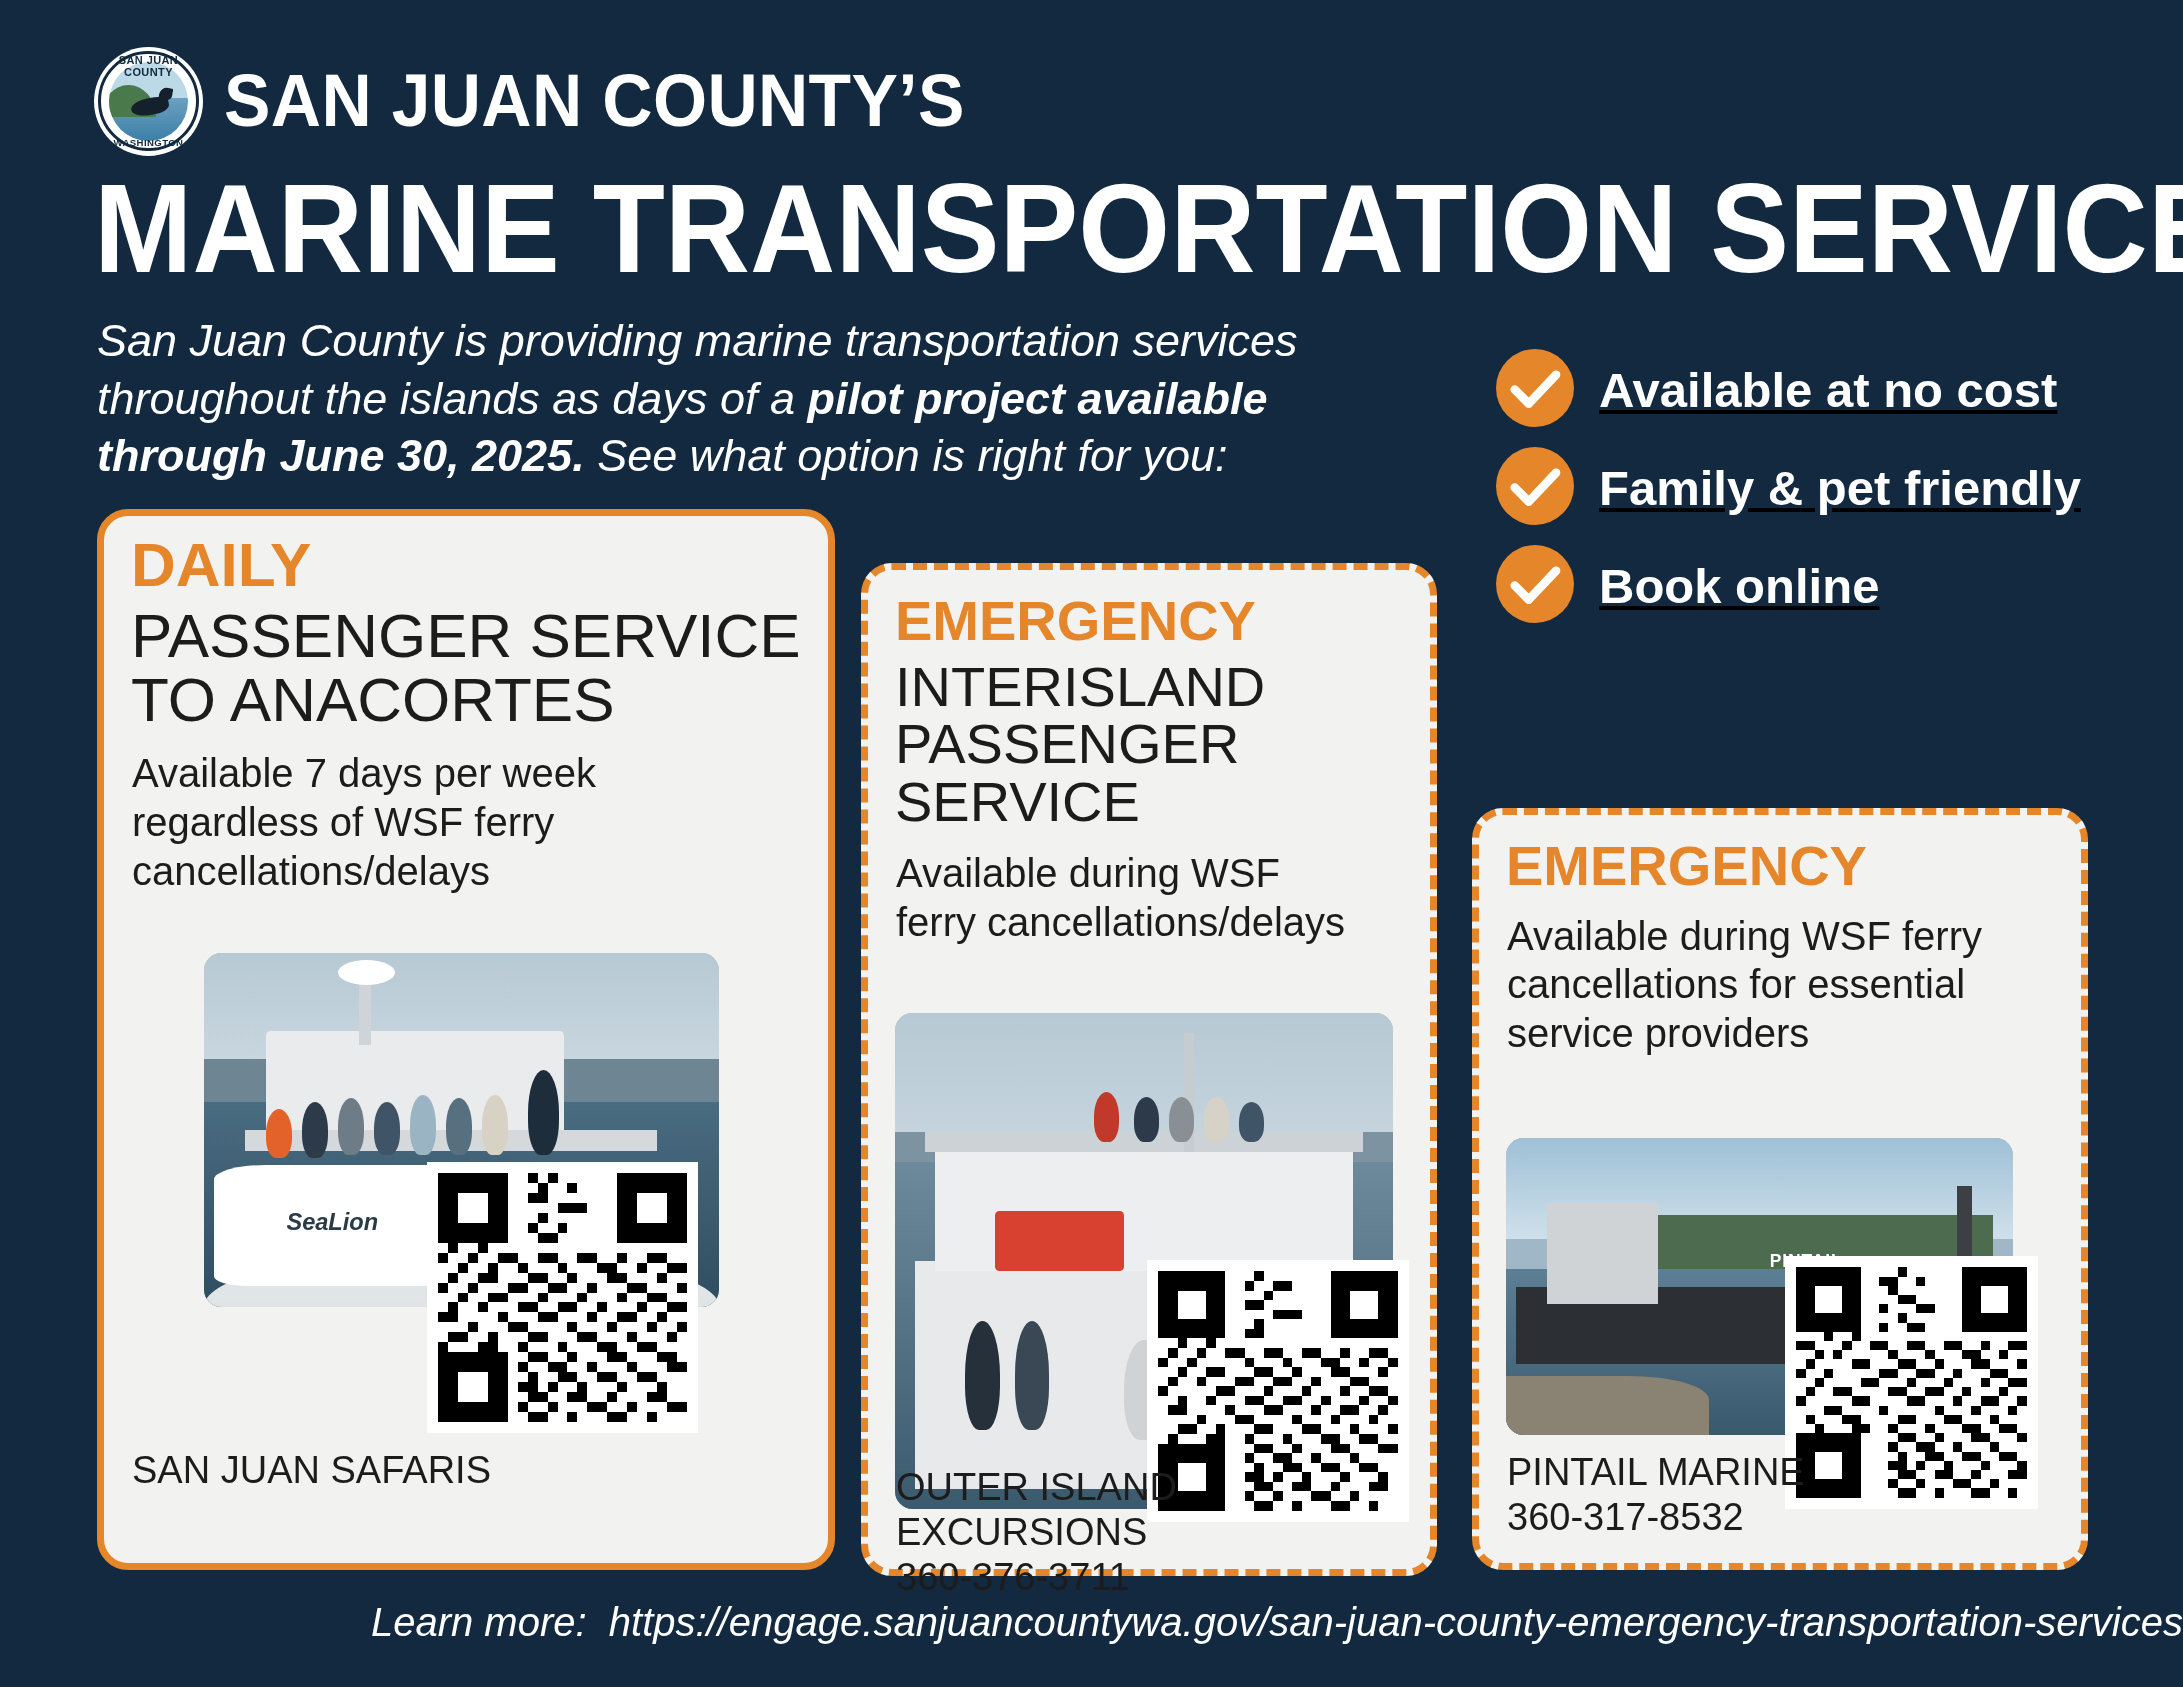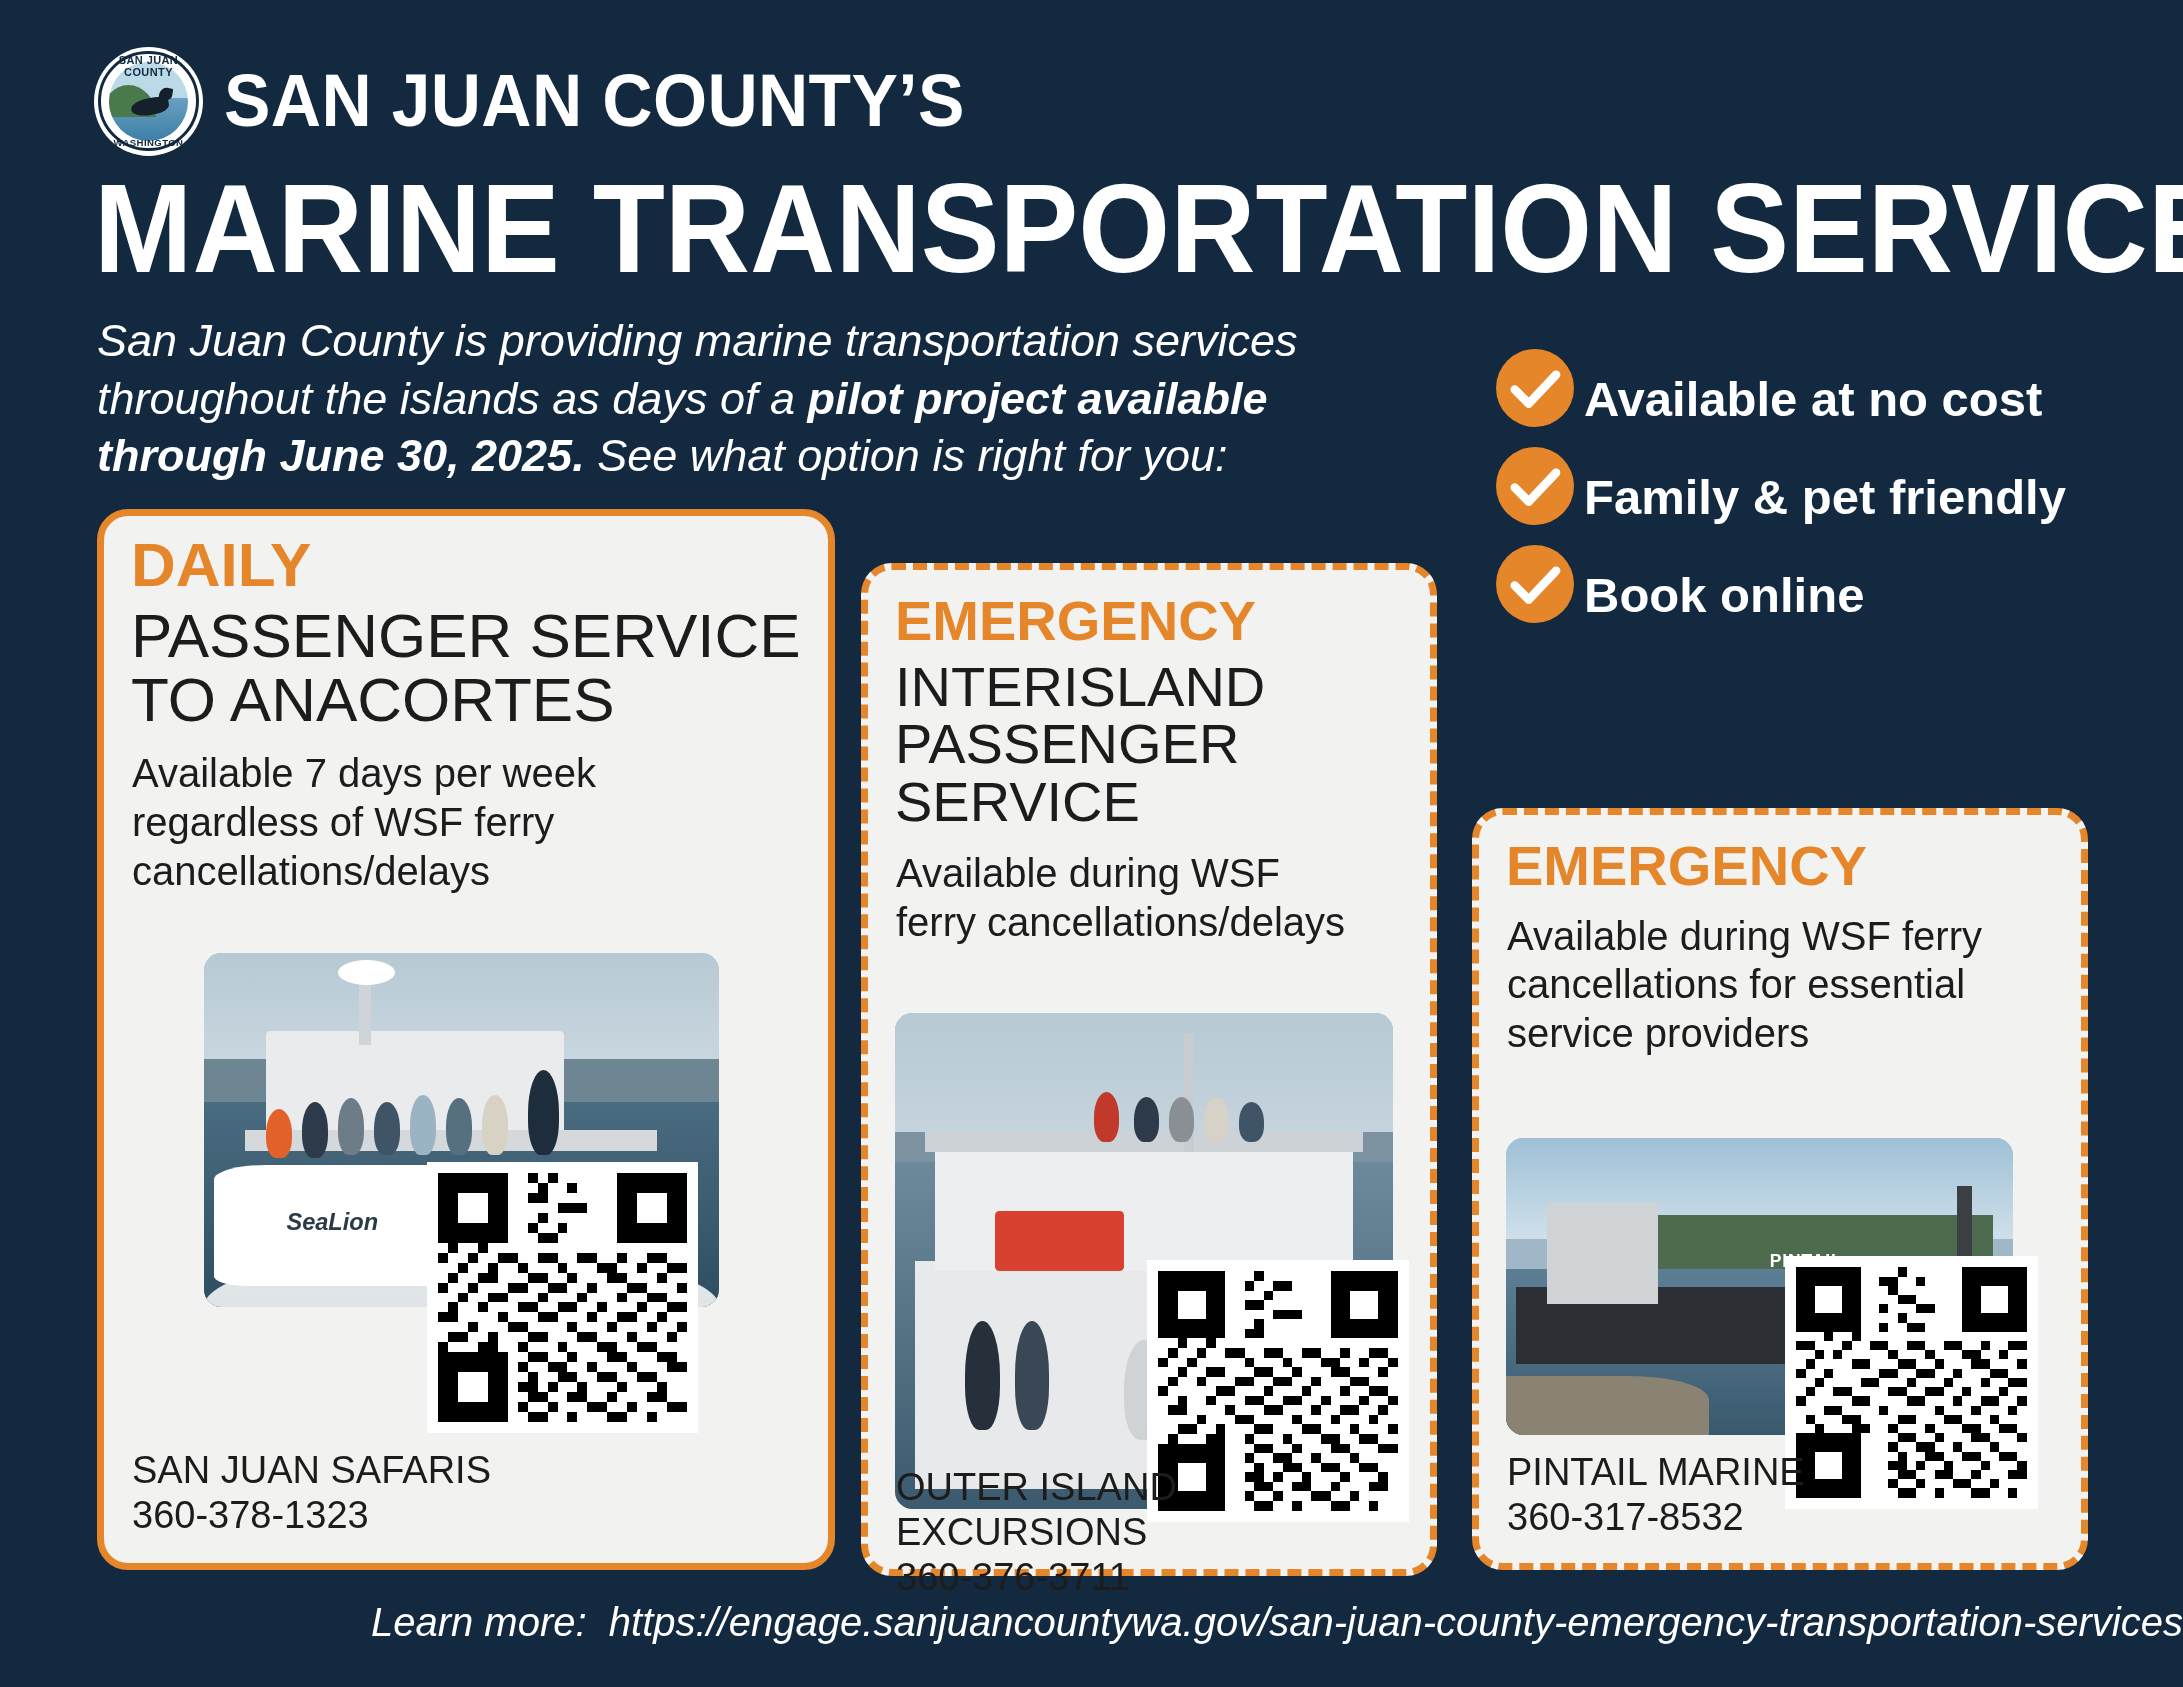--- a/index.html
+++ b/index.html
@@ -136,23 +136,24 @@
 
   
   .checklist {
     position: absolute;
     left: 1496px;
     top: 349px;
     width: 611px;
   }
   .check-item {
     display: flex;
-    align-items: flex-end;
-    gap: 10px;
+    align-items: center;
+    gap: 25px;
     margin-bottom: 20px;
+    text-decoration: underline;
   }
   .check-circle {
     flex: 0 0 auto;
     width: 78px;
     height: 78px;
     border-radius: 50%;
     background: #e5862a;
     position: relative;
   }
   .check-circle svg { position: absolute; inset: 0; }
@@ -481,21 +482,20 @@
           <i style="grid-area:24/24/25/26"></i>
           <i style="grid-area:25/10/26/12"></i>
         <i style="grid-area:25/14/26/15"></i>
           <i style="grid-area:25/18/26/20"></i>
           <i style="grid-area:25/22/26/23"></i>
       </div>
     </div>
 
     <div class="card-vendor">
       <div>SAN JUAN SAFARIS</div>
-      <div>360-378-1323</div>
     </div>
   </div>
 
   <div class="card dashed" id="card-inter">
     <div class="card-kicker">EMERGENCY</div>
     <div class="card-title">INTERISLAND PASSENGER SERVICE</div>
     <div class="card-desc">Available during WSF ferry cancellations/delays</div>
 
     <div class="photo" id="photo-inter">
       <div class="ph-sky"></div>

